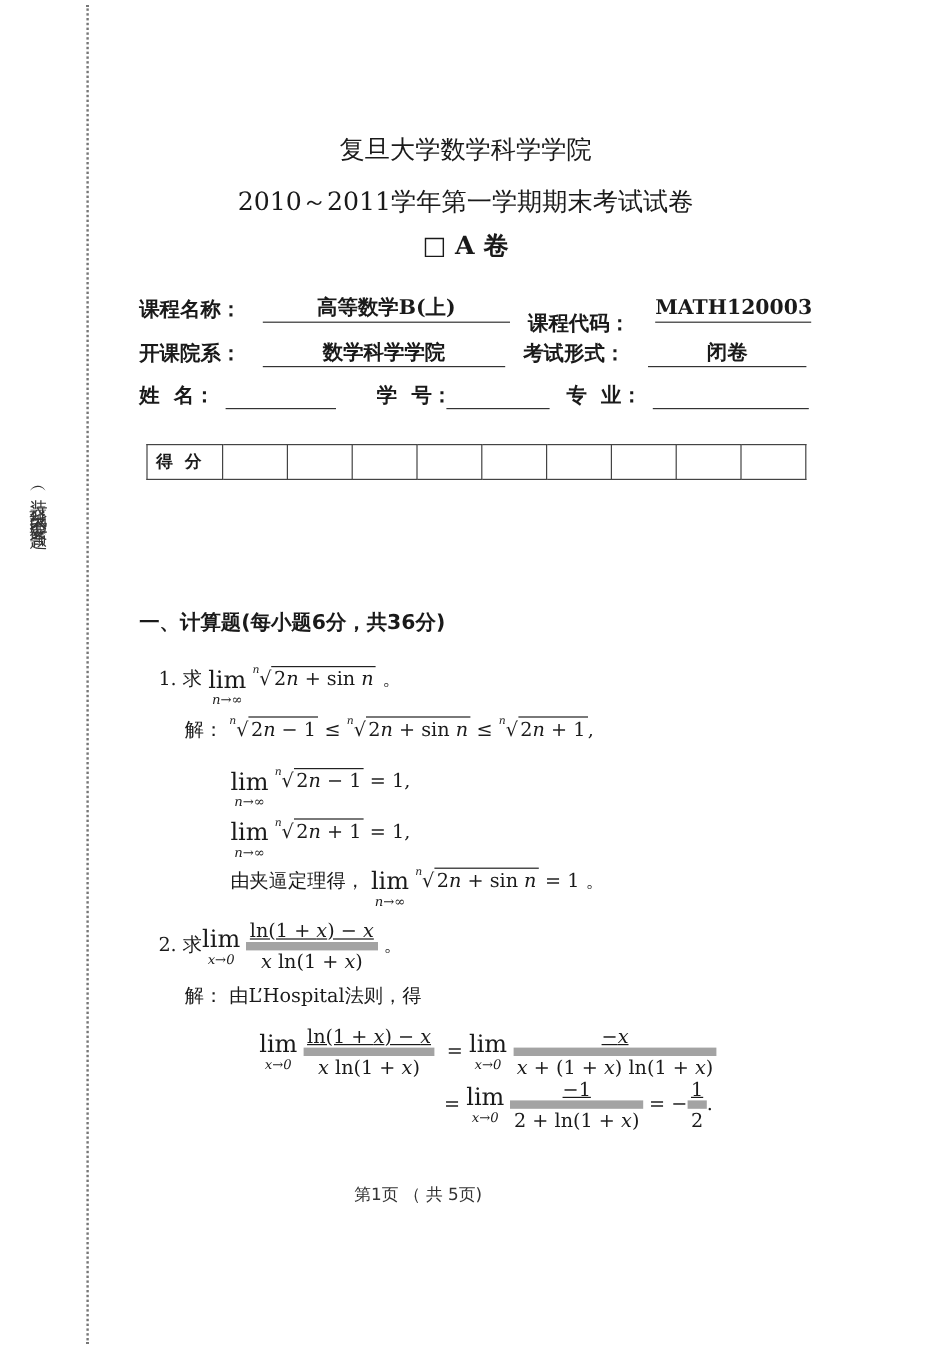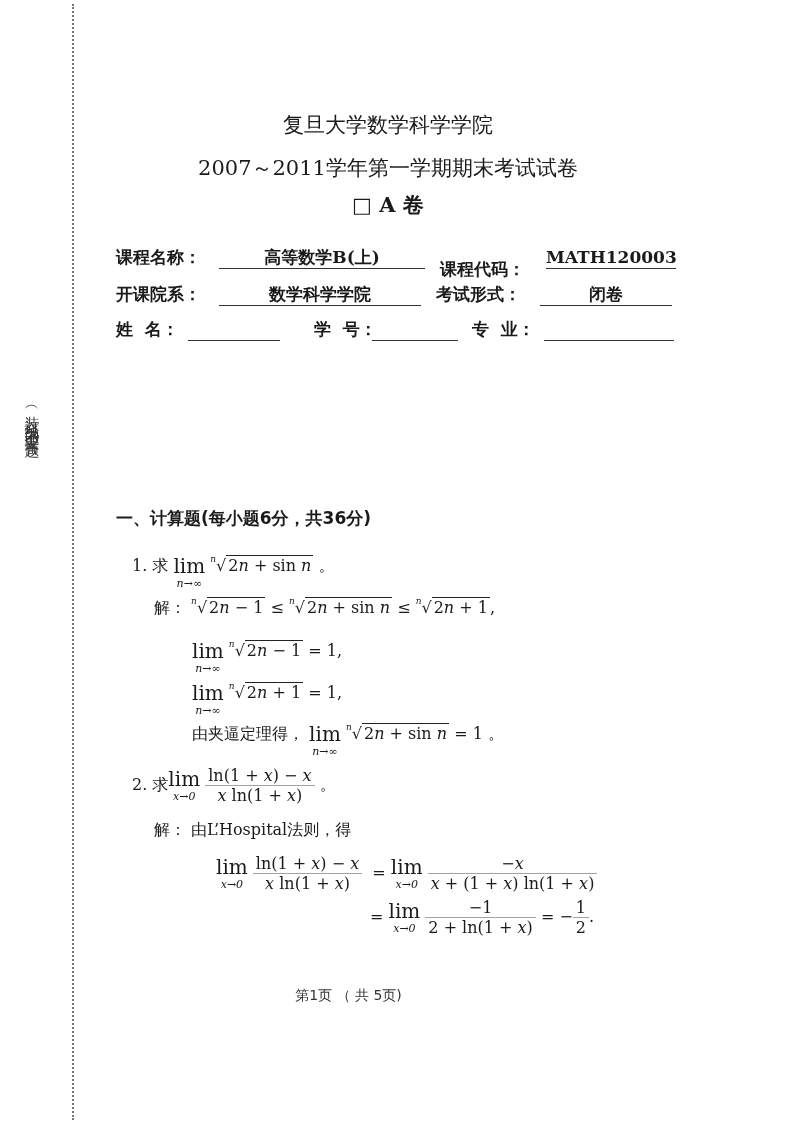--- a/index.html
+++ b/index.html
@@ -29,33 +29,33 @@
          font-family: "DejaVu Sans", sans-serif; }
   .line { position: absolute; font-size: 16px; white-space: nowrap; }
   .lim { display: inline-block; text-align: center; vertical-align: top; line-height: 1; }
   .lim .top { font-size: 20px; display: block; }
   .lim .sub { font-size: 11px; font-style: italic; display: block; margin-top: 2px; }
   .root { display: inline-block; vertical-align: top; }
   .root .idx { font-size: 9px; font-style: italic; vertical-align: top; position: relative; top: -2px; }
   .root .rad { border-top: 1px solid #222; padding: 0 2px; }
   i { font-style: italic; }
   .frac { display: inline-block; vertical-align: middle; text-align: center; }
-  .frac .num { display: block; border-bottom: 1px solid #a3a3a3; padding: 0 3px; }
+  .frac .num { display: block; border-bottom: 7px solid #a3a3a3; padding: 0 3px; text-decoration: underline; }
   .frac .den { display: block; padding: 0 3px; }
   .footer { position: absolute; top: 987px; left: 0; width: 697px; text-align: center;
             font-size: 14px; font-family: "DejaVu Sans", sans-serif; color: #333; }
 </style>
 </head>
 <body>
 
 <div class="binding-line"></div>
 <div class="binding-note">（装订线内不要答题）</div>
 
 <div class="center t1">复旦大学数学科学学院</div>
-<div class="center t2">2007～2011学年第一学期期末考试试卷</div>
+<div class="center t2">2010～2011学年第一学期期末考试试卷</div>
 <div class="center t3">□ A 卷</div>
 
 <div>
   <div class="info" style="top:246px;">
     <span class="lbl" style="left:0;">课程名称：</span>
     <span class="fld" style="left:103px; width:206px; top:0;">高等数学B(上)</span>
     <span class="lbl" style="left:324px;margin-top:12px;">课程代码：</span>
     <span class="fld" style="left:430px; width:130px; top:0;">MATH120003</span>
   </div>
   <div class="info" style="top:283px;">
@@ -69,20 +69,32 @@
     <span class="fld" style="left:72px; width:92px; top:0;"></span>
     <span class="lbl" style="left:180px; white-space:pre;margin-left:18px;">学  号：</span>
     <span class="fld" style="left:256px; width:86px; top:0;"></span>
     <span class="lbl" style="left:356px; white-space:pre;">专  业：</span>
     <span class="fld" style="left:428px; width:130px; top:0;"></span>
   </div>
 </div>
 
 <table class="score">
   <tbody>
+  <tr>
+    <td class="h">得分</td>
+    <td class="c"></td>
+    <td class="c"></td>
+    <td class="c"></td>
+    <td class="c"></td>
+    <td class="c"></td>
+    <td class="c"></td>
+    <td class="c"></td>
+    <td class="c"></td>
+    <td class="c"></td>
+  </tr>
 </tbody>
   </table>
 
 <div class="sec">一、计算题(每小题6分，共36分)</div>
 
 <div class="line" style="left:132px; top:556px;">
   <span>1.</span>
   <span>求</span>
   <span class="lim"><span class="top">lim</span><span class="sub">n→∞</span></span>
   <span class="root"><span class="idx">n</span>√<span class="rad">2<i>n</i> + sin <i>n</i></span></span>

